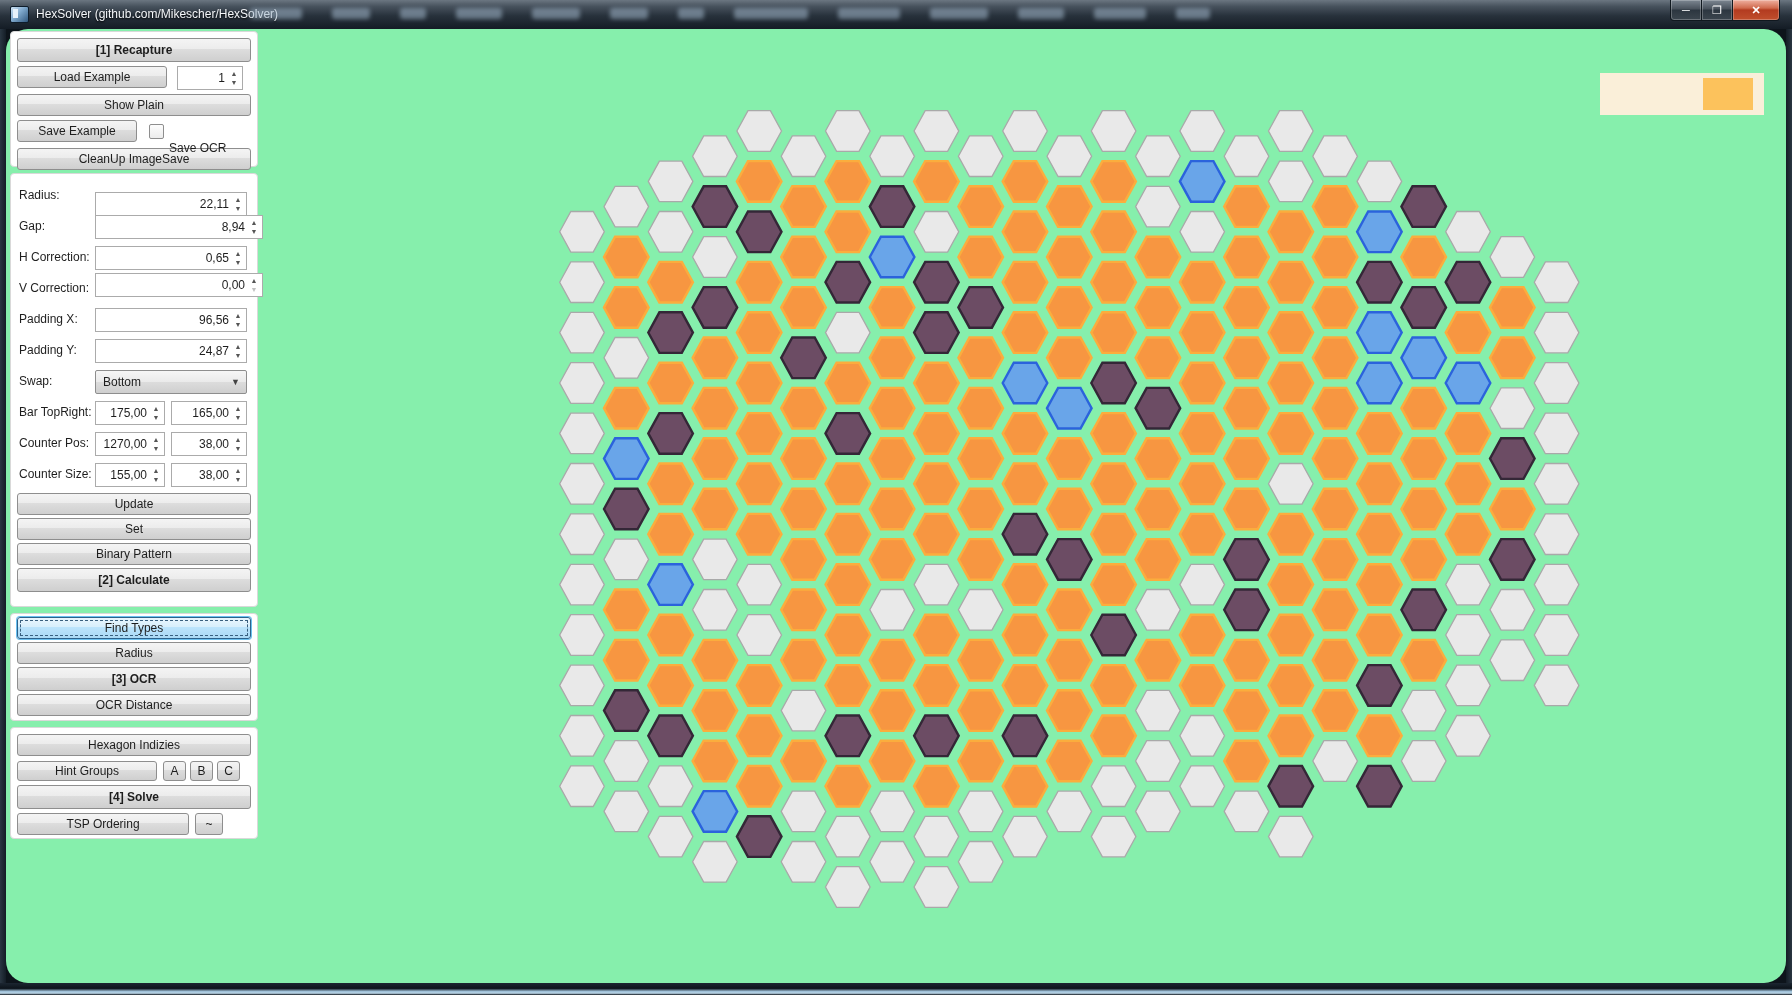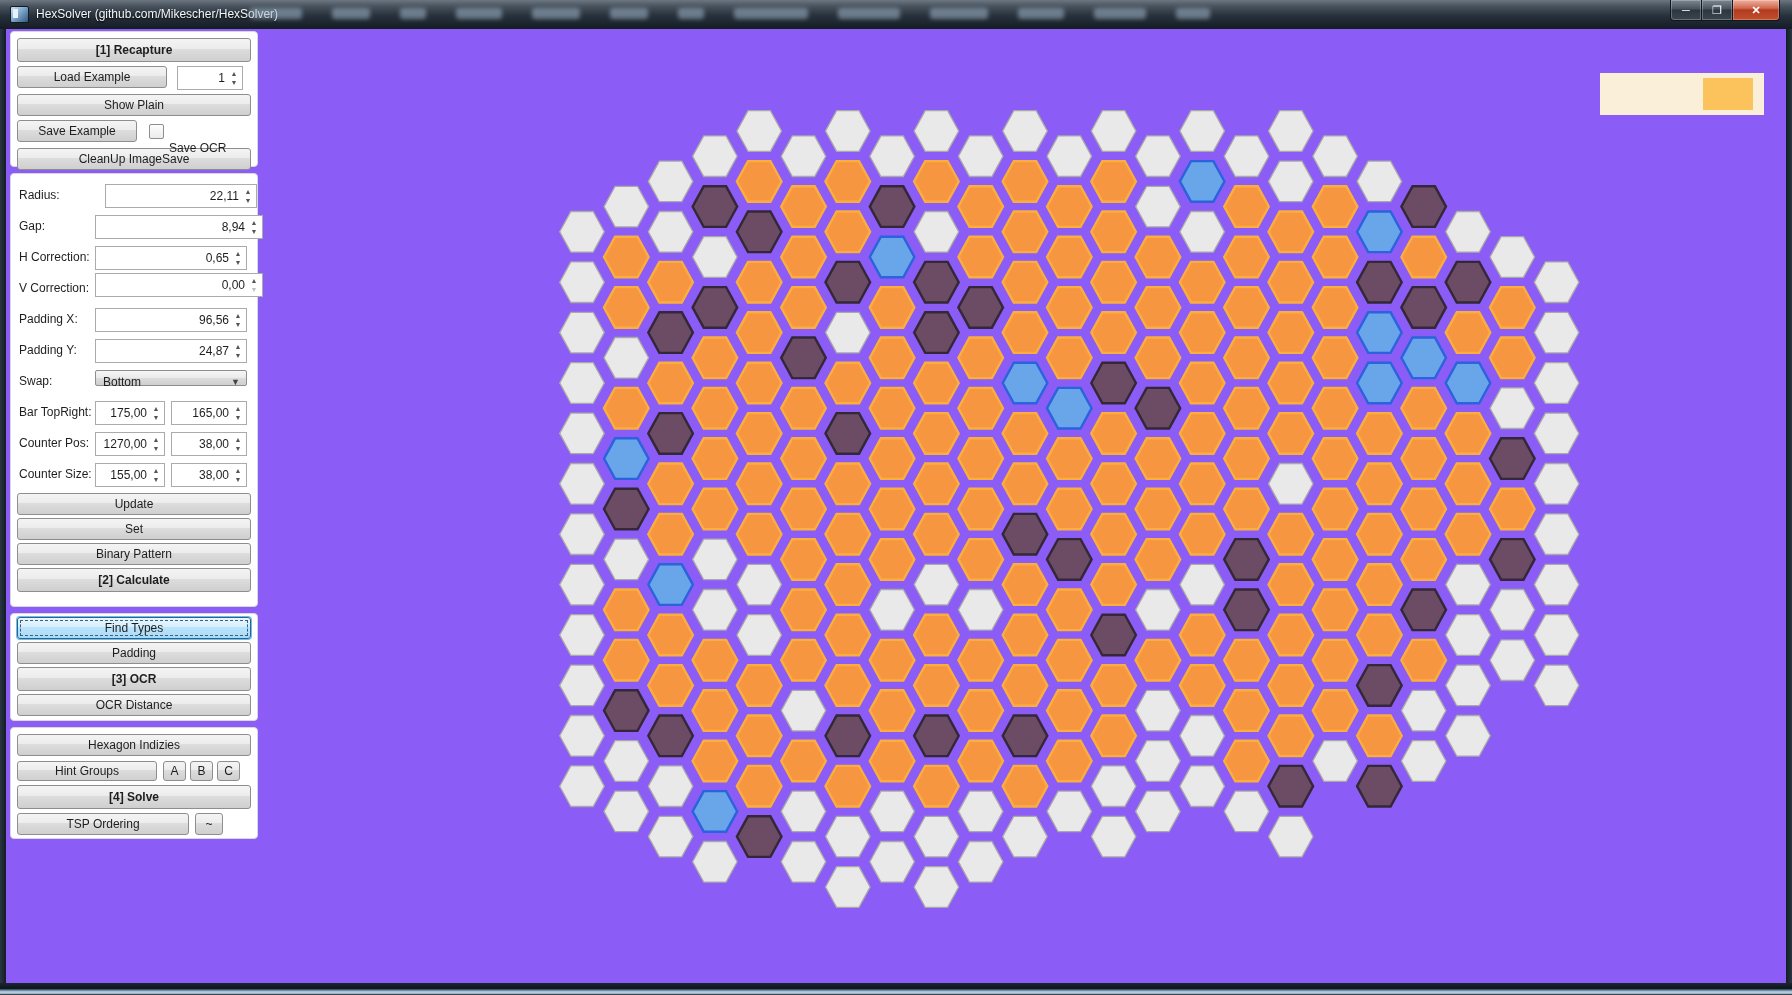--- a/index.html
+++ b/index.html
@@ -22,21 +22,21 @@
   #win-buttons{position:absolute;right:12px;top:0;display:flex;}
   .winbtn{height:20px;border:1px solid #10181f;border-top:none;display:flex;align-items:center;
     justify-content:center;color:#fff;font-size:11px;
     background:linear-gradient(180deg,#7d8792 0%,#49525c 45%,#2c3640 50%,#3c464f 100%);
     box-shadow:inset 0 0 0 1px rgba(255,255,255,.25);}
   .winbtn.first{border-radius:0 0 0 4px;width:30px;}
   .winbtn.mid{width:30px;border-left:none;}
   .winbtn.close{width:46px;border-left:none;border-radius:0 0 4px 0;
     background:linear-gradient(180deg,#efb0a0 0%,#d06a4e 40%,#b33b20 50%,#c04f2d 100%);
     font-weight:bold;}
-  #client{position:absolute;left:6px;top:29px;width:1780px;height:954px;background:#8b5cf6;}
+  #client{position:absolute;left:6px;top:29px;width:1780px;height:954px;background:#86efac;border-radius:22px;}
   #bottom-edge{position:absolute;left:0;bottom:0;width:1792px;height:12px;
     background:linear-gradient(180deg,#1c2631 0%,#0d141b 45%,#9fc0d8 70%,#b9d4e6 85%,#0a0f14 100%);}
   #left-edge{position:absolute;left:0;top:29px;width:6px;height:954px;background:linear-gradient(90deg,#2a3642,#141d26);}
   #right-edge{position:absolute;right:0;top:29px;width:6px;height:954px;background:linear-gradient(90deg,#141d26,#2a3642);}
   
   #panel{position:absolute;left:4px;top:2px;width:250px;height:948px;}
   .group{position:absolute;left:0;width:248px;border:1px solid #d9d9d9;border-radius:4px;
     background:#fff;box-sizing:border-box;}
   .btn{box-sizing:border-box;border:1px solid #8e8e8e;border-radius:3px;
     background:linear-gradient(180deg,#f4f4f4 0%,#ececec 45%,#dddddd 46%,#cfcfcf 100%);
@@ -51,21 +51,21 @@
   .inline-row{position:relative;height:25px;margin-top:4px;}
   .inline-row .btn{position:absolute;margin:0;}
   .frow{position:relative;height:31px;}
   .flabel{position:absolute;left:8px;top:8px;white-space:nowrap;}
   .fld{position:absolute;box-sizing:border-box;height:24px;border:1px solid #ababab;background:#fff;}
   .fval{position:absolute;right:17px;top:4px;}
   .spin{position:absolute;right:2px;top:2px;width:12px;height:19px;font-size:7px;line-height:9px;
     color:#555;text-align:center;cursor:default;}
   .spin.gray2 .dn{color:#c0c0c0;}
   .spin div{height:9px;}
-  .dropdown{position:absolute;box-sizing:border-box;height:16px;border:1px solid #8e8e8e;border-radius:2px;
+  .dropdown{position:absolute;box-sizing:border-box;height:24px;border:1px solid #8e8e8e;border-radius:2px;
     background:linear-gradient(180deg,#f6f6f6,#eaeaea 50%,#dcdcdc 51%,#cfcfcf);}
   .dropdown .dval{position:absolute;left:7px;top:4px;}
   .dropdown .caret{position:absolute;right:6px;top:6px;font-size:9px;color:#444;}
   .checkbox{position:absolute;width:13px;height:13px;border:1px solid #8e8e8e;border-radius:2px;
     background:linear-gradient(180deg,#fdfdfd,#ececec);}
   .hint-text{position:absolute;width:100%;text-align:center;font-style:italic;color:#333;}
   .progress{position:absolute;left:10px;right:10px;height:18px;border:1px solid #9a9a9a;border-radius:3px;
     background:linear-gradient(180deg,#e4e6e8 0%,#cfd2d5 50%,#c0c3c6 51%,#cdd0d3 100%);
     box-shadow:inset 0 1px 2px rgba(255,255,255,.8);}
   
@@ -446,21 +446,21 @@
           <div class="checkbox" style="left:138px;top:4px;"></div>
           <span style="position:absolute;left:158px;top:21px;">Save OCR</span>
         </div>
         <div class="btn">CleanUp ImageSave</div>
       </div>
 
       <div class="group" id="g2" style="top:142px;height:434px;">
         <div id="field-rows" style="position:relative;margin-top:6px;">
             <div class="frow">
               <span class="flabel">Radius:</span>
-              <span class="fld" style="left: 84px; width: 152px; top: 4px; margin-left: 10px;">
+              <span class="fld" style="left: 84px; width: 152px; top: 12px;">
                 <span class="fval">22,11</span>
                 <span class="spin">
                   <div>▲</div>
                   <div class="dn">▼</div>
                 </span>
               </span>
             </div>
             <div class="frow">
               <span class="flabel">Gap:</span>
               <span class="fld" style="left: 84px; width: 168px; top: 4px;">
@@ -574,21 +574,21 @@
             <div class="btn">Update</div>
             <div class="btn">Set</div>
             <div class="btn">Binary Pattern</div>
             <div class="btn bold">[2] Calculate</div>
           </div>
       </div>
 
       <div class="group" id="g3" style="top:582px;height:108px;">
         <div id="g3-buttons" style="margin-top:3px;">
             <div class="btn focused">Find Types</div>
-            <div class="btn">Padding</div>
+            <div class="btn">Radius</div>
             <div class="btn bold">[3] OCR</div>
             <div class="btn">OCR Distance</div>
           </div>
       </div>
 
       <div class="group" id="g4" style="top:696px;height:112px;">
         <div class="btn" style="margin-top:6px;">Hexagon Indizies</div>
         <div class="inline-row" style="height:22px;">
           <div class="btn" style="left:6px;width:140px;height:20px;top:1px;">Hint Groups</div>
           <div class="btn" style="left:152px;width:23px;height:20px;top:1px;">A</div>

